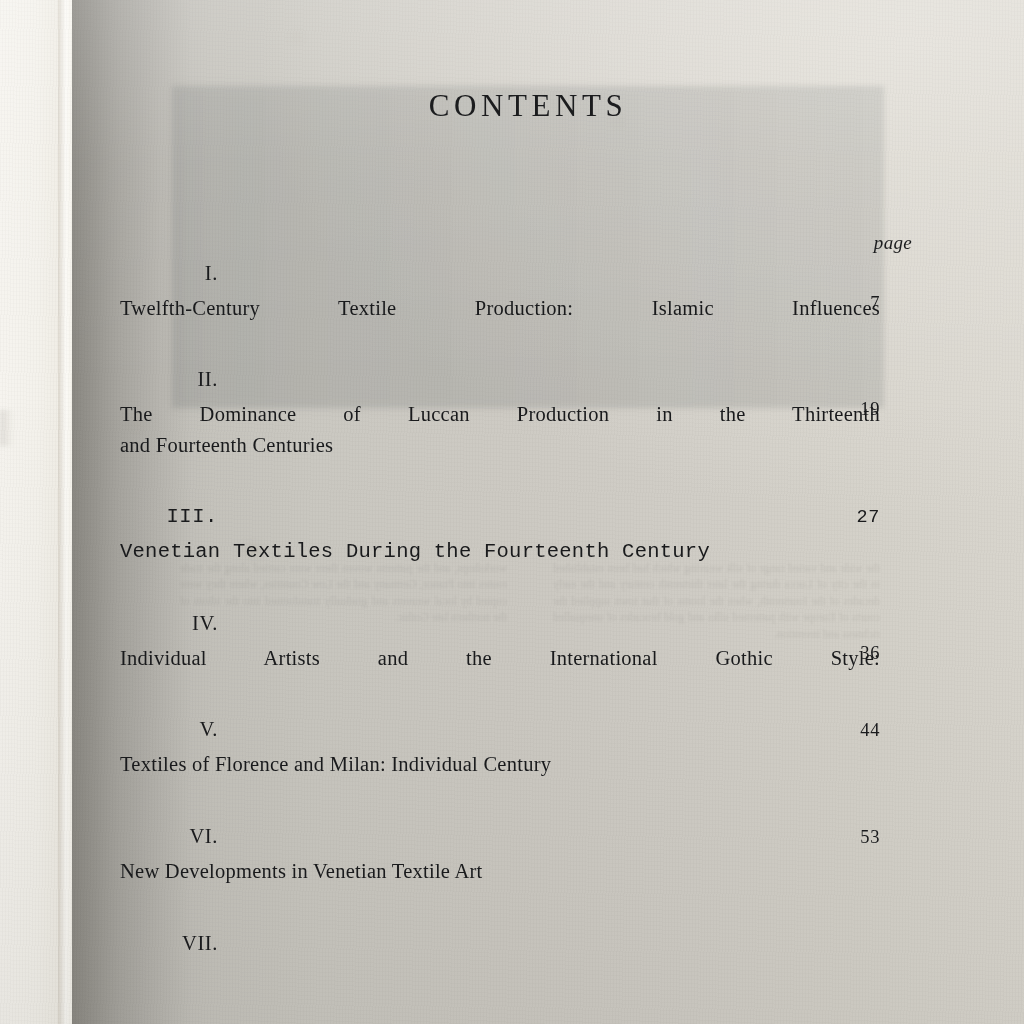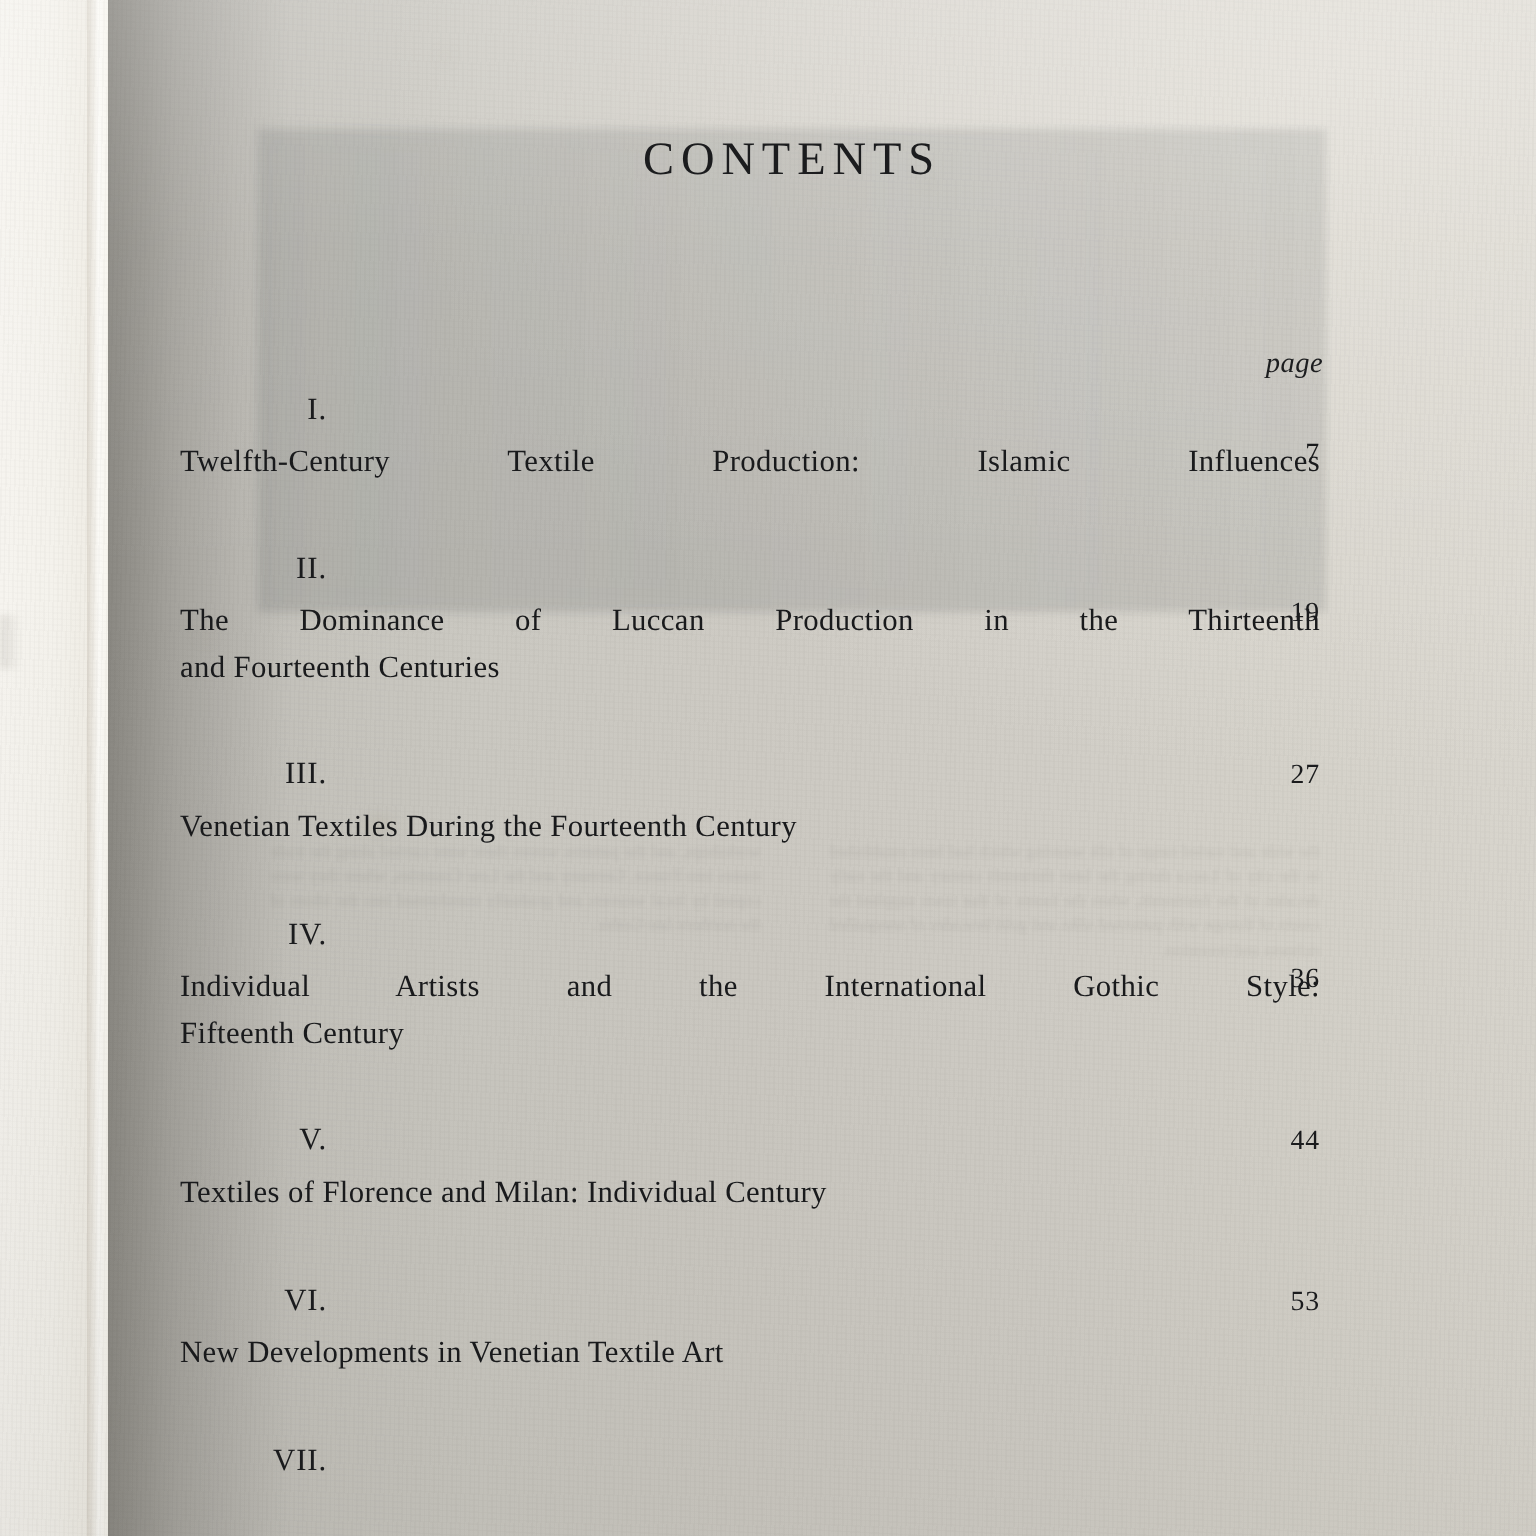--- a/index.html
+++ b/index.html
@@ -65,21 +65,21 @@
 
   
   .showthru{position:absolute;left:180px;top:560px;width:700px;height:440px;
     display:flex;gap:46px;opacity:.085;filter:blur(1.3px);
     transform:scaleX(-1);pointer-events:none;}
   .showthru .col{flex:1;font-size:11.5px;line-height:16.4px;color:#2a2a28;text-align:justify;}
 
   .title{position:absolute;left:172px;top:88px;width:712px;text-align:center;
     font-size:31px;letter-spacing:4.6px;color:#1b1c1e;font-weight:400;}
 
-  .pagehdr{position:absolute;left:710px;top:232px;width:172px;text-align:right;
+  .pagehdr{position:absolute;left:740px;top:232px;width:172px;text-align:right;
     font-style:italic;font-size:19px;color:#1c1d1f;letter-spacing:.3px;}
 
   
   .toc{position:absolute;left:120px;top:262px;width:760px;}
 
   .row{position:relative;display:block;margin-bottom:13px;}
   .num{position:absolute;left:0;top:0;width:98px;text-align:right;
     font-size:20.5px;color:#1a1b1d;letter-spacing:.6px;}
   .txt{margin-left:104px;margin-right:86px;font-size:20.5px;line-height:31px;
     color:#191a1c;letter-spacing:.25px;}
@@ -137,33 +137,32 @@
 
     <div class="row">
       <span class="num">II.</span>
       <span class="txt">
         <span class="l1 loose">The Dominance of Luccan Production in the Thirteenth</span>
         <span class="l2">and Fourteenth Centuries</span>
       </span>
       <span class="pg osf" style="top:31px;">19</span>
     </div>
 
-    <div class="row" style="margin-bottom:14px;">
+    <div class="row" style="margin-bottom:14px;font-family:Liberation Mono, monospace;">
       <span class="num">III.</span>
       <span class="txt">
         <span class="l1" style="text-align-last:left;">Venetian Textiles During the Fourteenth Century</span>
       </span>
       <span class="pg osf" style="top:2px;">27</span>
     </div>
 
     <div class="row">
       <span class="num">IV.</span>
       <span class="txt">
         <span class="l1 loose">Individual Artists and the International Gothic Style:</span>
-        <span class="l2">Fifteenth Century</span>
       </span>
       <span class="pg osf" style="top:31px;">36</span>
     </div>
 
     <div class="row" style="margin-bottom:14px;">
       <span class="num">V.</span>
       <span class="txt">
         <span class="l1" style="text-align-last:left;">Textiles of Florence and Milan: Individual Century</span>
       </span>
       <span class="pg osf" style="top:2px;">44</span>

